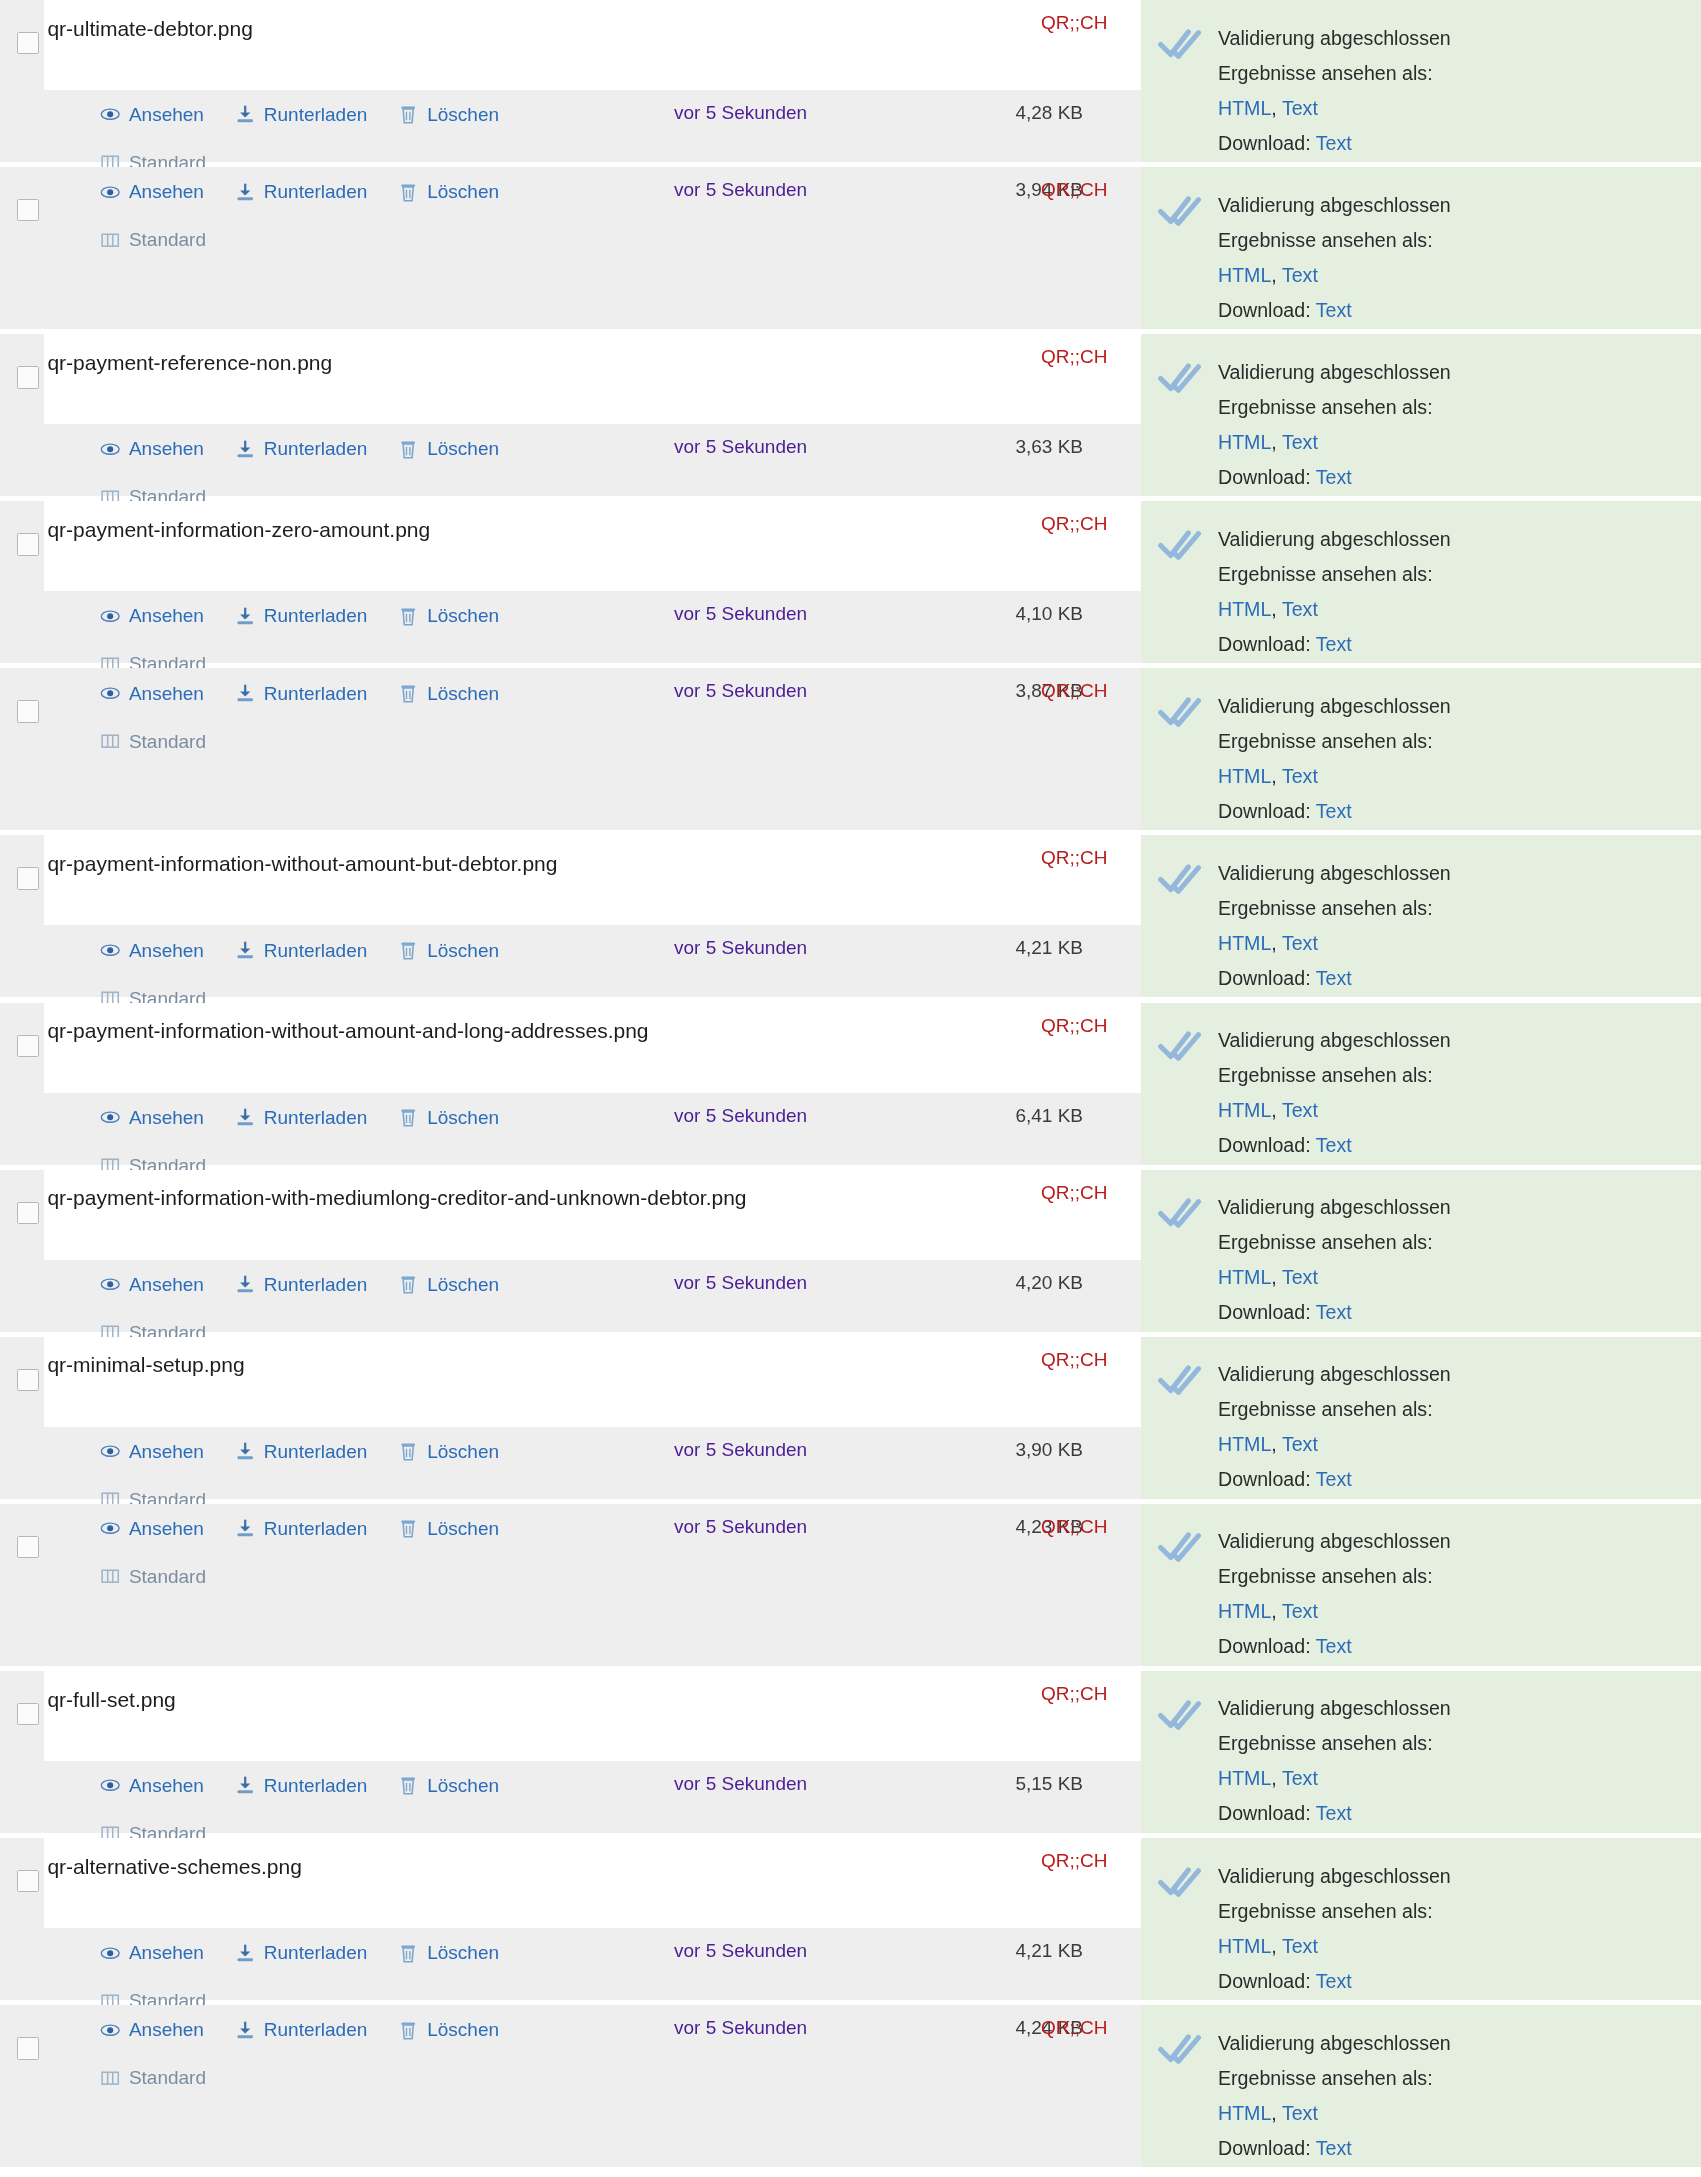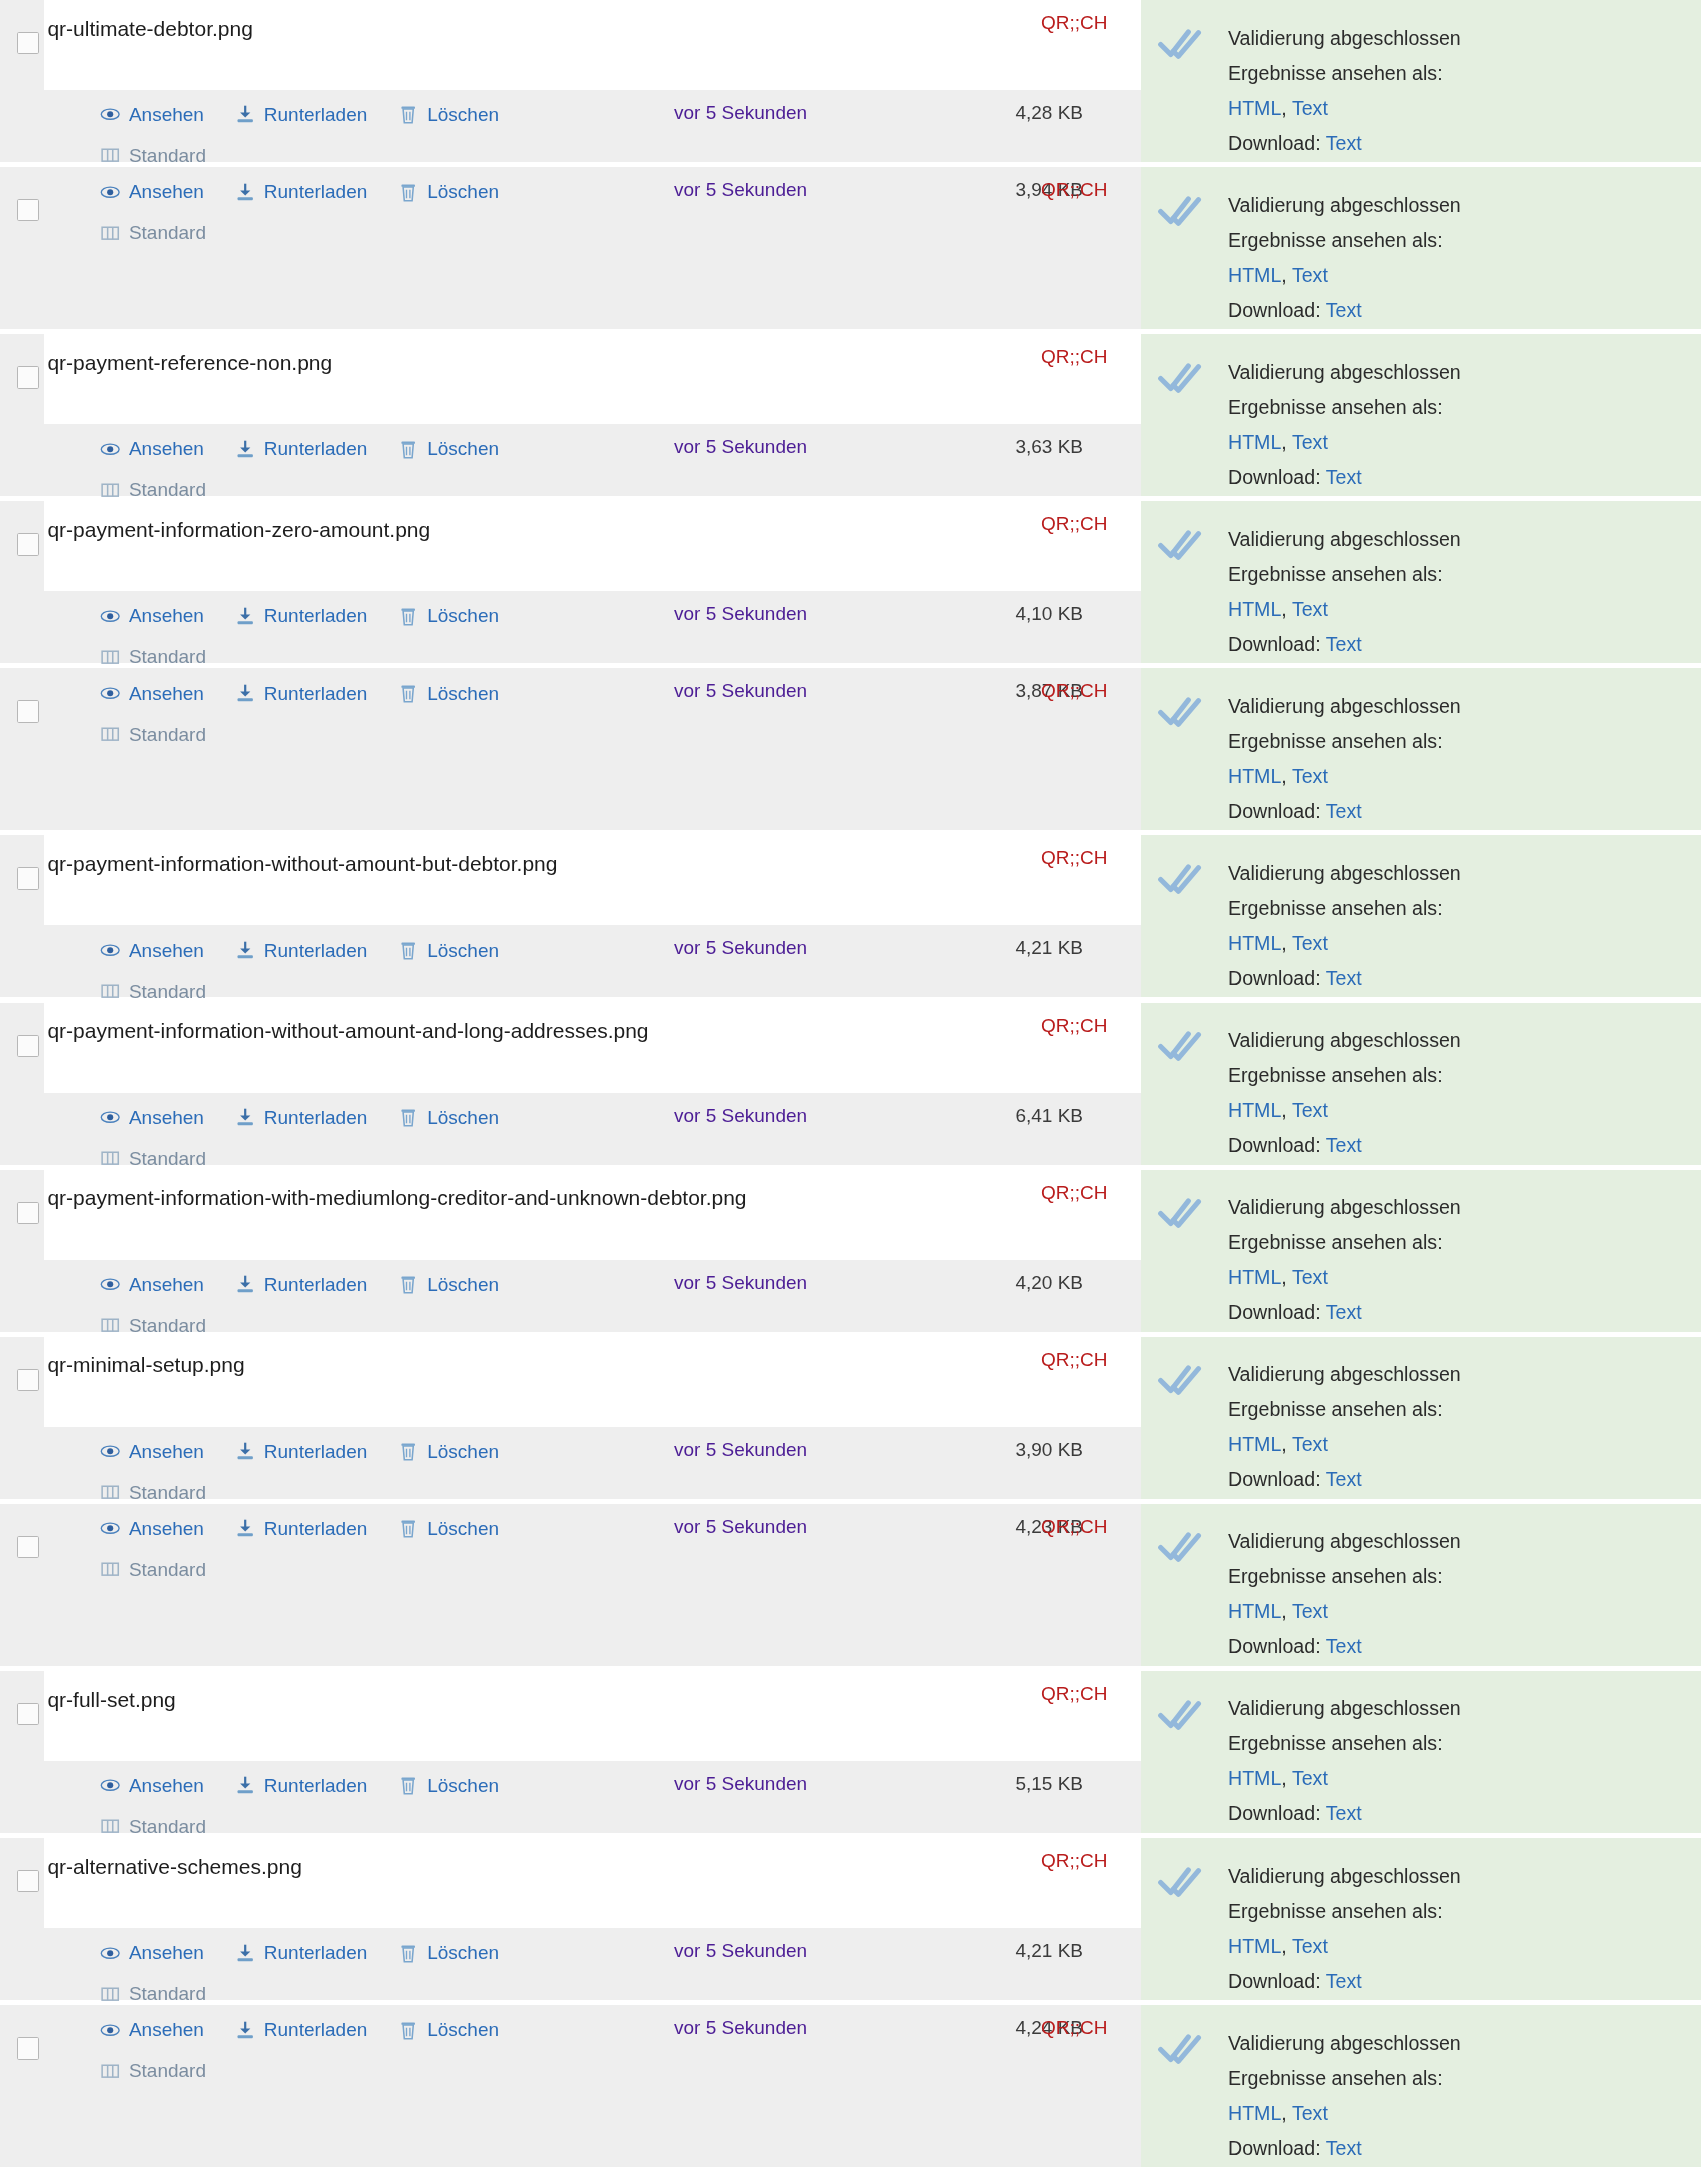--- a/index.html
+++ b/index.html
@@ -66,21 +66,21 @@
     padding-top: 10.2px;
     position: relative;
     height: 72px;
     box-sizing: border-box;
   }
   .actions {
     display: flex;
     flex-wrap: wrap;
     width: 596px;
     padding-left: 56px;
-    row-gap: 12px;
+    row-gap: 19px;
   }
   .action {
     display: inline-flex;
     align-items: center;
     margin-right: 31px;
     font-size: 19px;
     line-height: 29px;
     white-space: nowrap;
   }
   .action .label {
@@ -122,21 +122,20 @@
     font-size: 19px;
     color: #b91c1c;
     white-space: nowrap;
   }
   .row-right {
     flex: 1 1 auto;
     background: #e4efe0;
     display: flex;
     align-items: flex-start;
     padding: 12px 0 0 0;
-    gap: 10px;
   }
   .check-badge {
     width: 77px;
     flex: 0 0 77px;
     display: flex;
     justify-content: center;
     padding-top: 13.6px;
   }
   .validation {
     padding-top: 8.5px;

